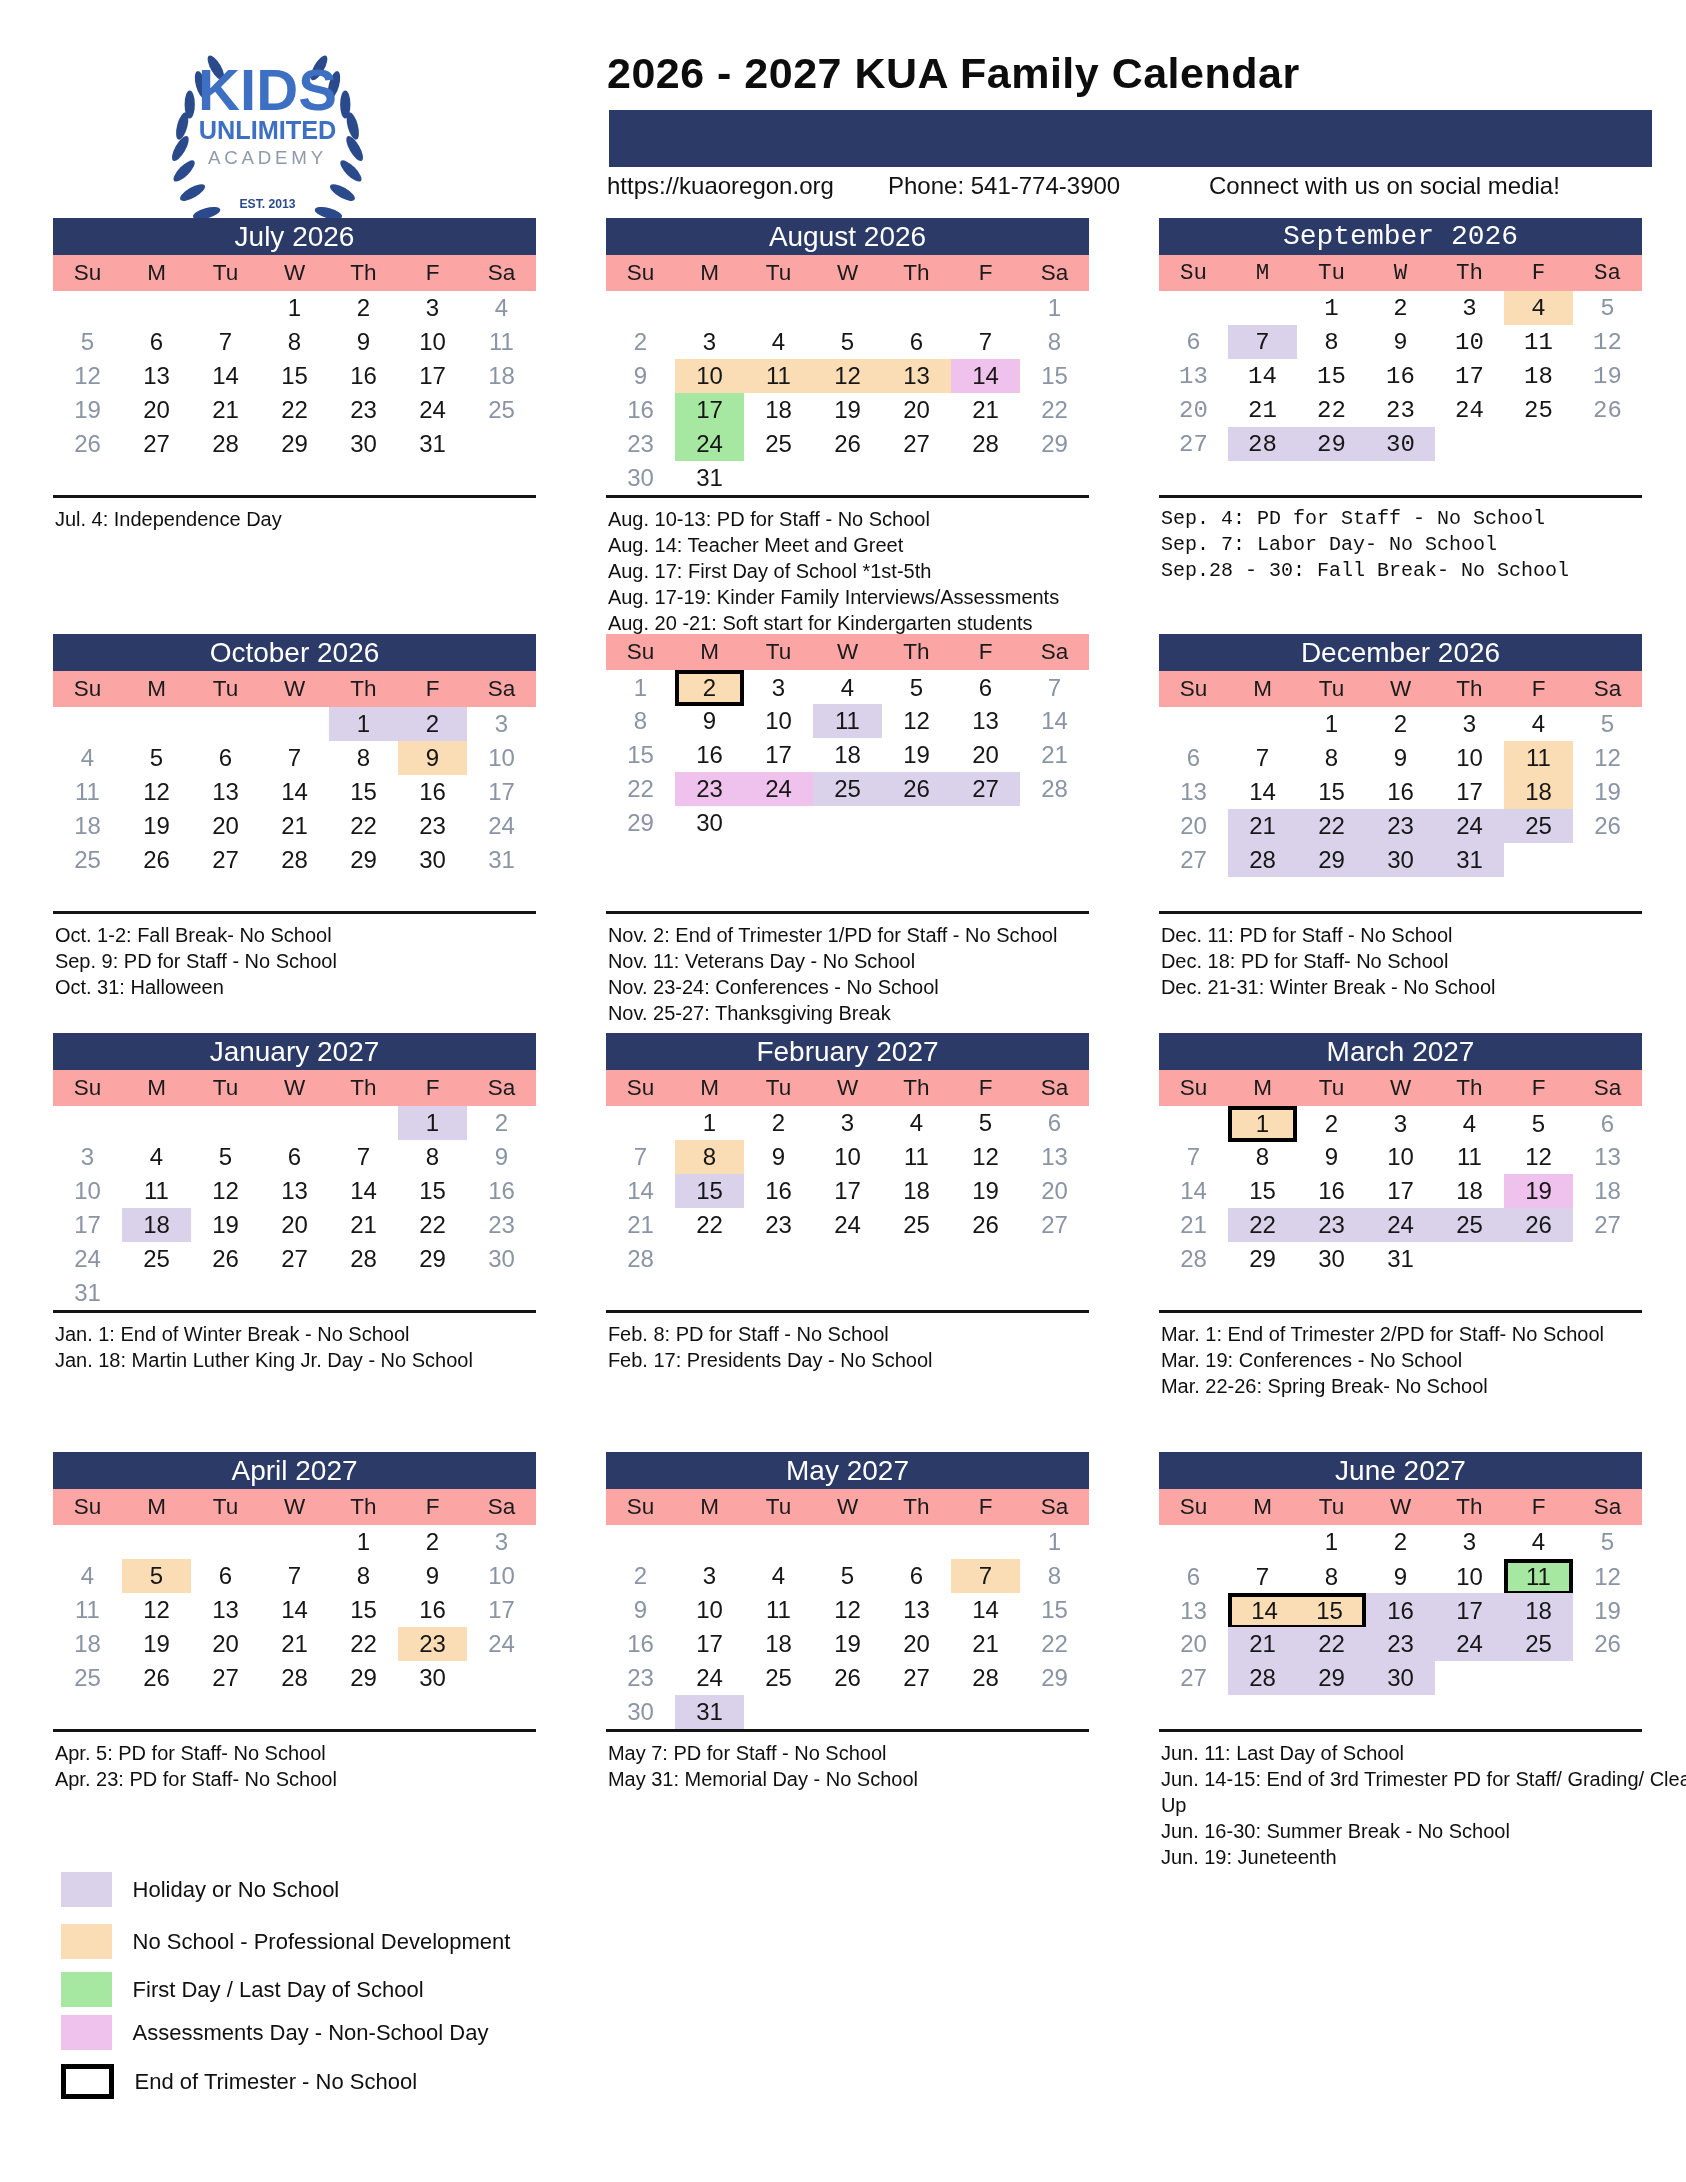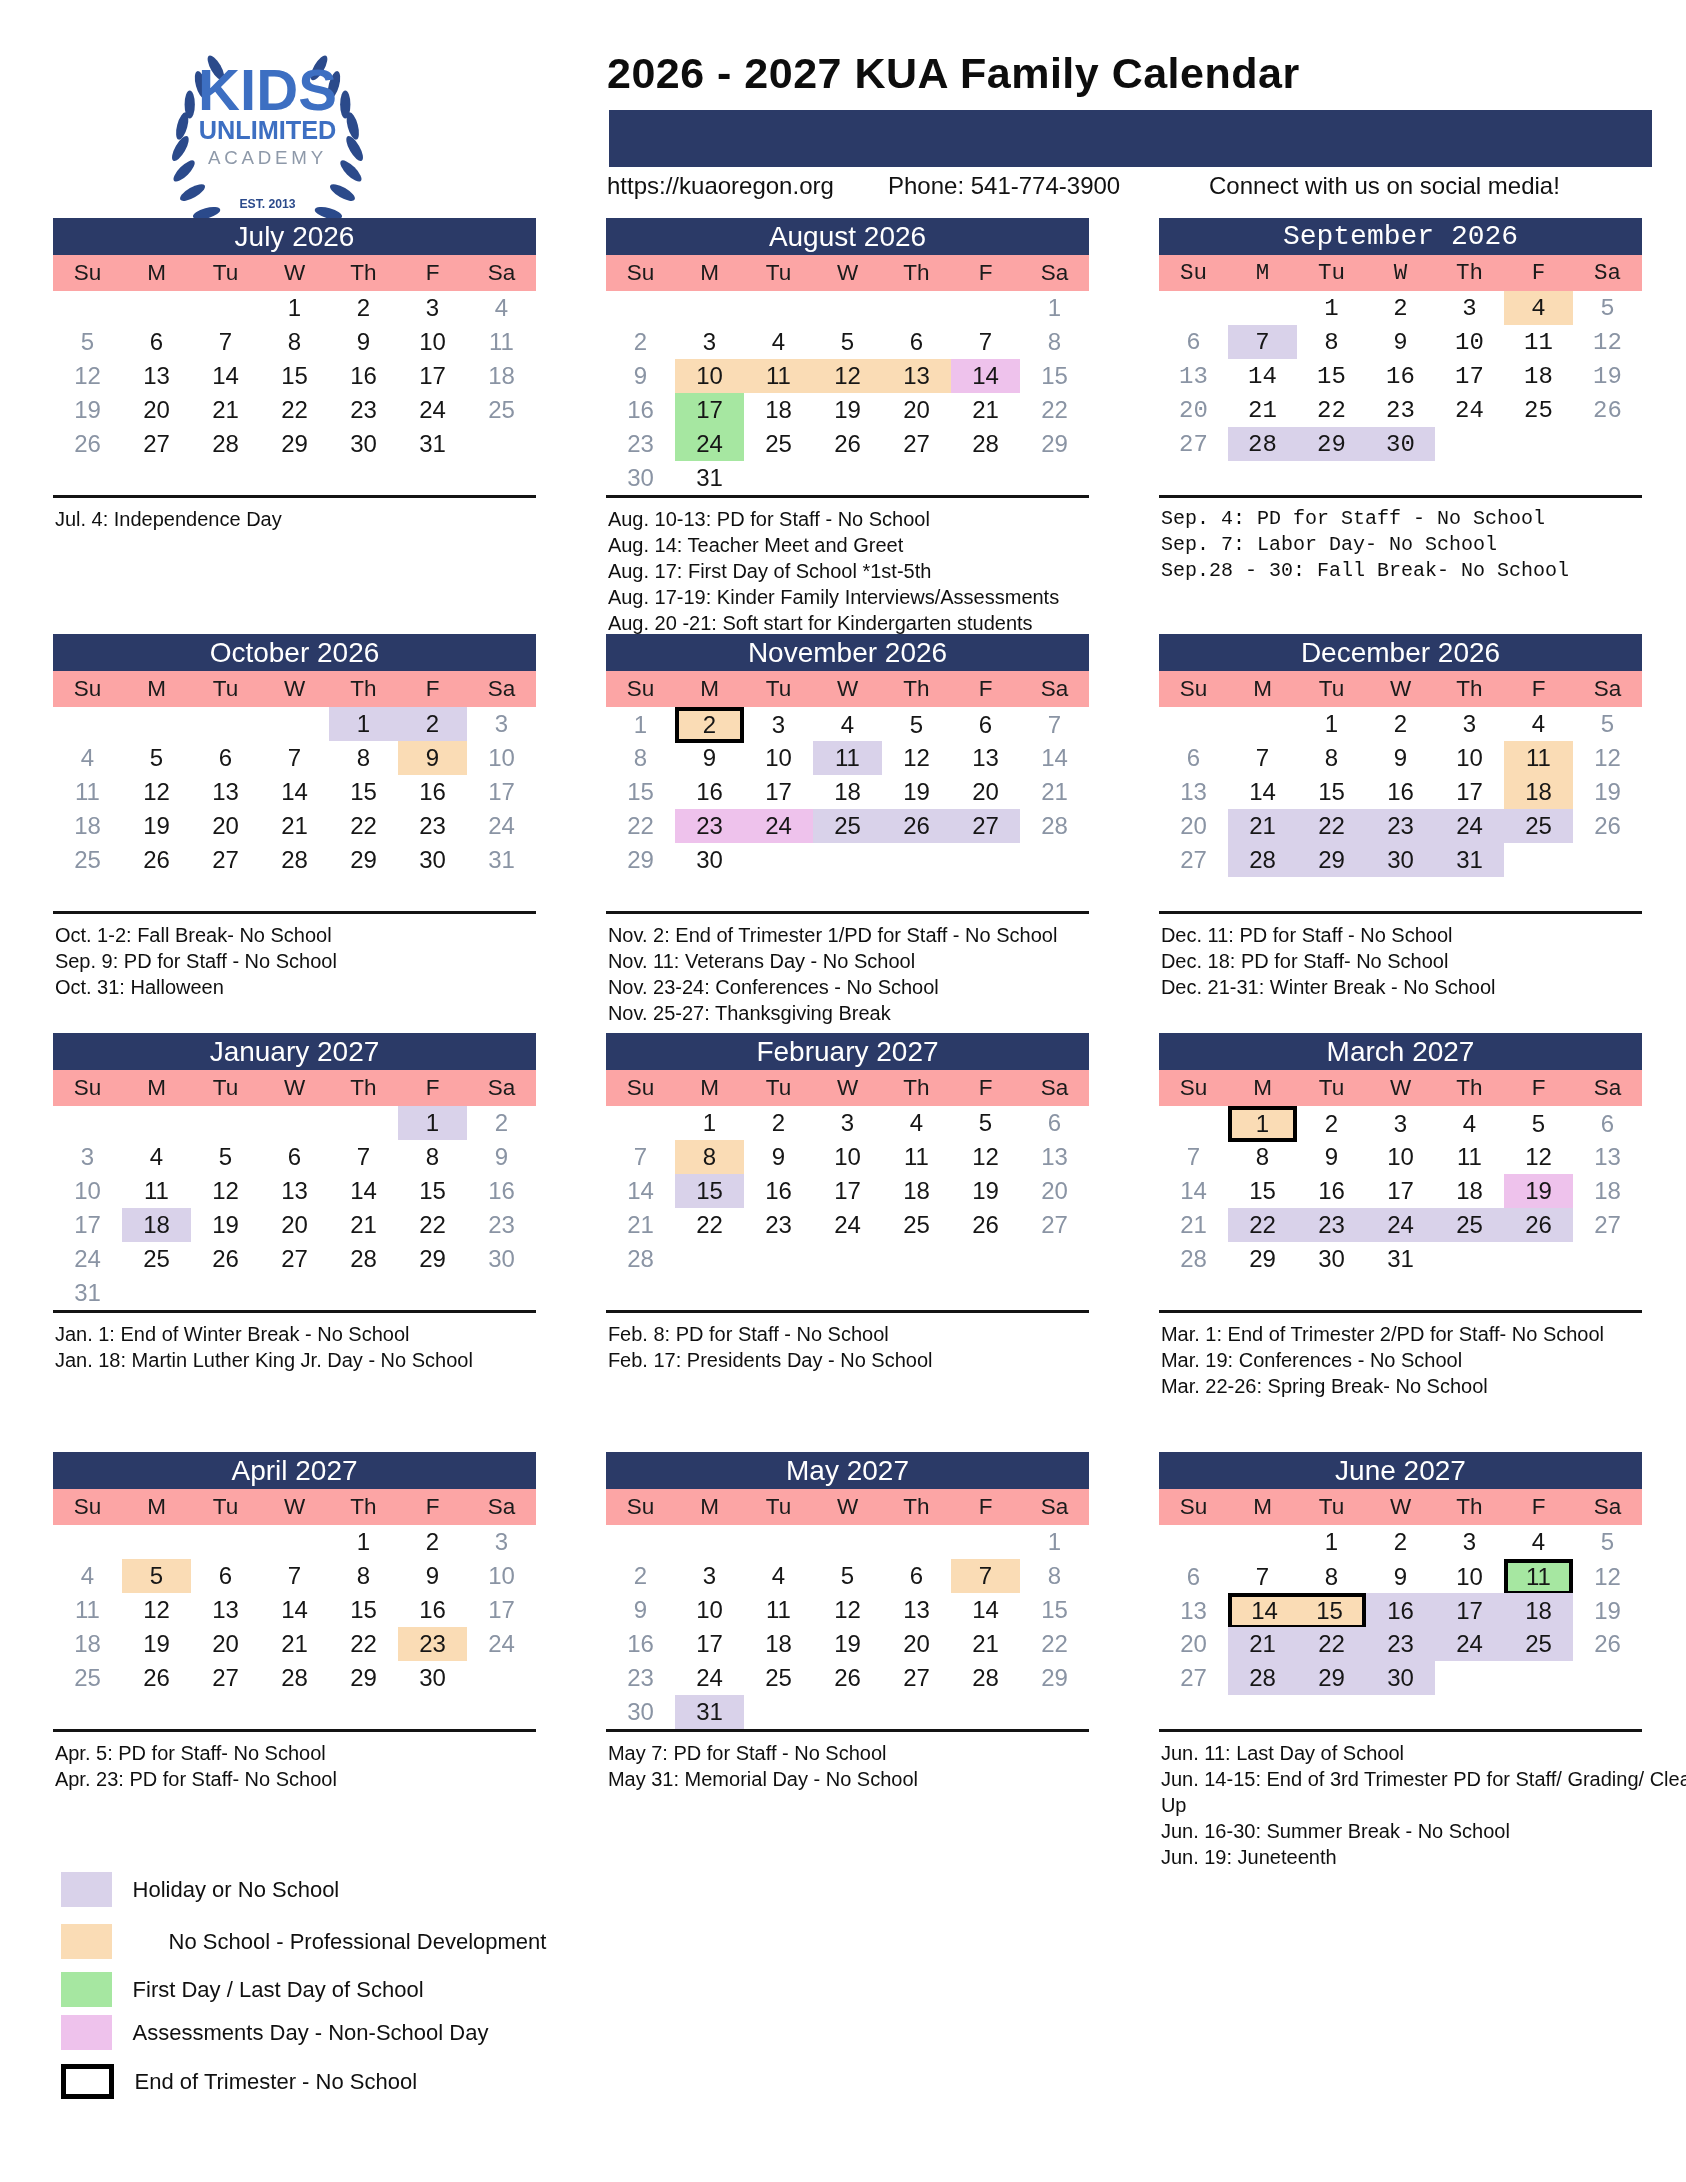--- a/index.html
+++ b/index.html
@@ -352,21 +352,20 @@
           </div>
         </div>
     <div class="m-rule"></div>
     <div class="m-notes">
           <div class="note-line">Oct. 1-2: Fall Break- No School</div>
           <div class="note-line">Sep. 9: PD for Staff - No School</div>
           <div class="note-line">Oct. 31: Halloween</div>
         </div>
   </div>
       <div class="m-block" style="left: 606px; top: 634px;">
-    <div class="m-title">November 2026</div>
     <div class="wd-row">
           <div class="wd">Su</div>
           <div class="wd">M</div>
           <div class="wd">Tu</div>
           <div class="wd">W</div>
           <div class="wd">Th</div>
           <div class="wd">F</div>
           <div class="wd">Sa</div>
         </div>
     <div class="weeks">
@@ -893,21 +892,21 @@
           <div class="note-line">Jun. 16-30: Summer Break - No School</div>
           <div class="note-line">Jun. 19: Juneteenth</div>
         </div>
   </div>
     </div>
 
   <div class="legend-item" style="top:1872px;">
     <div class="l-swatch sw-hol"></div>
     <div class="l-label">Holiday or No School</div>
   </div>
-  <div class="legend-item" style="top:1924px;gap:36px;">
+  <div class="legend-item" style="top:1924px;">
     <div class="l-swatch sw-pd"></div>
     <div class="l-label">No School - Professional Development</div>
   </div>
   <div class="legend-item" style="top:1972px;">
     <div class="l-swatch sw-first"></div>
     <div class="l-label">First Day / Last Day of School</div>
   </div>
   <div class="legend-item" style="top:2015px;">
     <div class="l-swatch sw-conf"></div>
     <div class="l-label">Assessments Day - Non-School Day</div>

